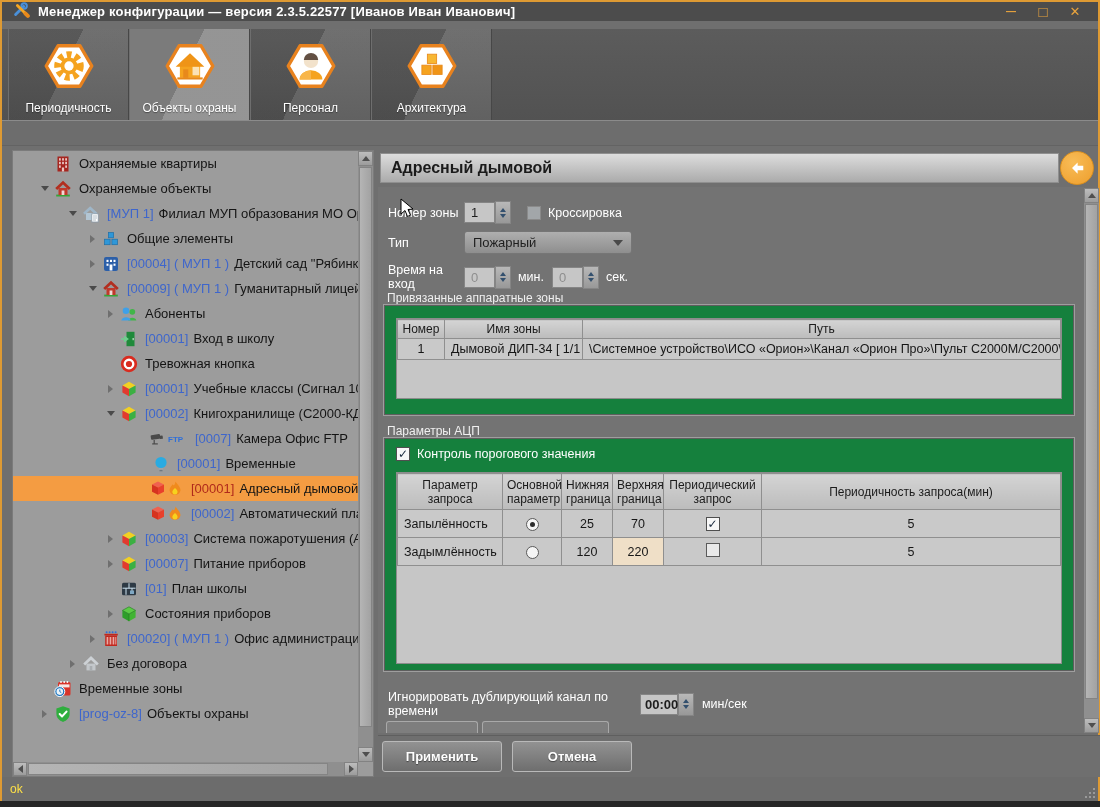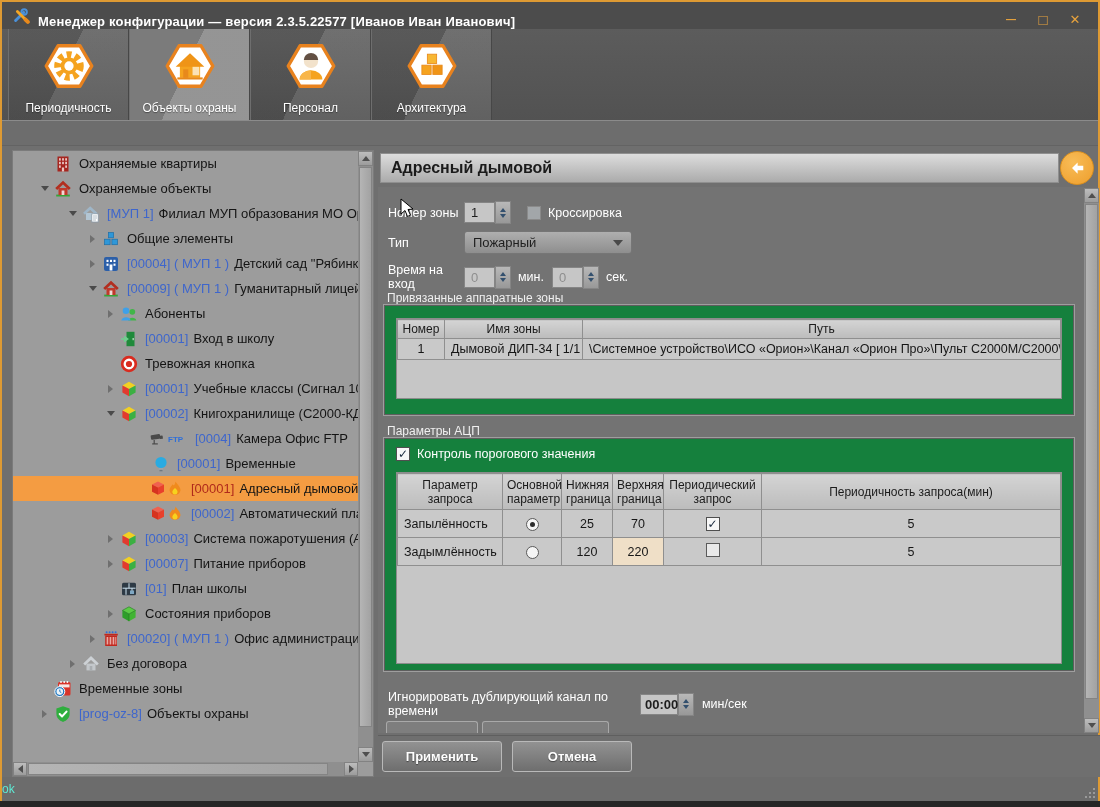--- a/index.html
+++ b/index.html
@@ -1,20 +1,20 @@
 <!DOCTYPE html>
 <html><head>
 <meta charset="utf-8">
 <style>
   *{box-sizing:border-box;margin:0;padding:0}
   html,body{width:1100px;height:807px;overflow:hidden}
   body{font-family:"Liberation Sans","DejaVu Sans",sans-serif;background:#262626}
   .window{position:absolute;left:0;top:0;width:1100px;height:801px;background:#6F6F6F;border:2px solid #DE9A33}
   
-  .titlebar{position:absolute;left:0;top:0;right:0;height:27px;background:#4C4C4C;display:flex;align-items:flex-end;padding:0 10px;gap:8px}
+  .titlebar{position:absolute;left:0;top:0;right:0;height:19px;background:#4C4C4C;display:flex;align-items:center;padding:0 10px;gap:8px}
   .title{color:#FFF;font-weight:bold;font-size:13px;letter-spacing:.2px}
   .wctrls{margin-left:auto;display:flex;gap:6px}
   .wc{width:26px;height:20px;display:flex;align-items:center;justify-content:center;color:#E8A33D;font-weight:bold;font-size:13px}
   .wc.min::before{content:"—";font-size:10px}
   .wc.max::before{content:"□";font-size:15px}
   .wc.cls::before{content:"✕"}
   
   .toolbar{position:absolute;left:0;top:27px;right:0;height:91px;background:linear-gradient(#5C5C5C,#525252);display:flex;padding-left:6px}
   .tbtn{width:121px;height:91px;position:relative;background:linear-gradient(#686868,#595959);border-right:1px solid #474747;border-left:1px solid #6E6E6E;display:flex;flex-direction:column;align-items:center;justify-content:flex-end;padding-bottom:5px;cursor:default;overflow:hidden}
   .tbtn::before{content:"";position:absolute;inset:0;background:linear-gradient(115deg,rgba(0,0,0,.14) 46%,rgba(255,255,255,.05) 46%)}
@@ -70,21 +70,21 @@
   th{background:linear-gradient(#D4D4D4,#BCBCBC);border:1px solid #8F8F8F;font-weight:normal;font-size:12px;color:#1B1B1B;padding:2px 4px}
   td{background:#C9C9C9;border:1px solid #8F8F8F;font-size:12.5px;color:#161616;padding:3px 6px;overflow:hidden;white-space:nowrap}
   td.c{text-align:center}
   td.hl{background:#EFDFC7}
   .radio{display:inline-block;width:13px;height:13px;border-radius:50%;background:#F5F5F5;border:1px solid #5A5A5A;position:relative;vertical-align:middle}
   .radio.on::after{content:"";position:absolute;left:3px;top:3px;width:5px;height:5px;border-radius:50%;background:#2B2B2B}
   .cbrow{position:absolute;left:12px;top:9px;display:flex;align-items:center;gap:7px;color:#FFF;font-size:12.5px}
   .partial{position:absolute;height:14px;background:#7E7E7E;border:1px solid #A9A9A9;border-bottom:none;border-radius:3px 3px 0 0}
   .bottombar{position:absolute;left:376px;top:733px;width:722px;height:42px;background:#6F6F6F;border-top:1px solid #5F5F5F}
   .pbtn{position:absolute;top:5px;width:120px;height:31px;background:linear-gradient(#929292,#6E6E6E);border:1px solid #B9B9B9;border-radius:3px;color:#FFF;font-weight:bold;font-size:13px;display:flex;align-items:center;justify-content:center;text-shadow:0 1px 1px rgba(0,0,0,.45);cursor:pointer}
-  .statusbar{position:absolute;left:0;right:0;top:775px;height:24px;background:#6C6C6C;color:#5eead4;font-size:12px;display:flex;align-items:center;padding-left:0}
+  .statusbar{position:absolute;left:0;right:0;top:775px;height:24px;background:#6C6C6C;color:#fde047;font-size:12px;display:flex;align-items:center;padding-left:8px}
   .grip{position:absolute;right:3px;bottom:3px;width:10px;height:10px;background:
     radial-gradient(circle at 9px 1px,#9A9A9A 1px,transparent 1.5px),
     radial-gradient(circle at 9px 5px,#9A9A9A 1px,transparent 1.5px),
     radial-gradient(circle at 5px 5px,#9A9A9A 1px,transparent 1.5px),
     radial-gradient(circle at 9px 9px,#9A9A9A 1px,transparent 1.5px),
     radial-gradient(circle at 5px 9px,#9A9A9A 1px,transparent 1.5px),
     radial-gradient(circle at 1px 9px,#9A9A9A 1px,transparent 1.5px)}
   .cursor{position:absolute;left:398px;top:196px;z-index:50;pointer-events:none}
 </style>
 </head>
@@ -307,21 +307,21 @@
             <svg width="40" height="18" viewBox="0 0 40 18">
               <g fill="#4A4A4A">
                 <rect x="0.8" y="4.6" width="9.4" height="4.6" rx="1" transform="rotate(-8 5.5 7)"></rect>
                 <rect x="9.8" y="5.6" width="3" height="3.4" rx=".6" transform="rotate(-8 11.3 7.3)"></rect>
                 <rect x="3.6" y="10" width="1.2" height="4"></rect>
                 <rect x="2.2" y="13.3" width="5.6" height="1.2"></rect>
               </g>
               <text x="18" y="11.5" font-size="8" font-weight="bold" fill="#2F6FD8" font-family="Liberation Sans,sans-serif">FTP</text>
             </svg>
           </span>
-          <span class="tpre">[0004]</span>
+          <span class="tpre">[0007]</span>
           <span class="tlab">Камера Офис FTP</span>
         </div>
       <div class="trow lvl4">
           <span class="exp"></span>
           <span class="ticon">
             <svg width="18" height="18" viewBox="0 0 18 18">
               <circle cx="9" cy="7.5" r="5.6" fill="#29ABE2"></circle>
               <rect x="6.8" y="13" width="4.4" height="1.8" fill="#9AA4AC"></rect>
               <rect x="7.5" y="14.9" width="3" height="1.4" fill="#6E7880"></rect>
             </svg>

